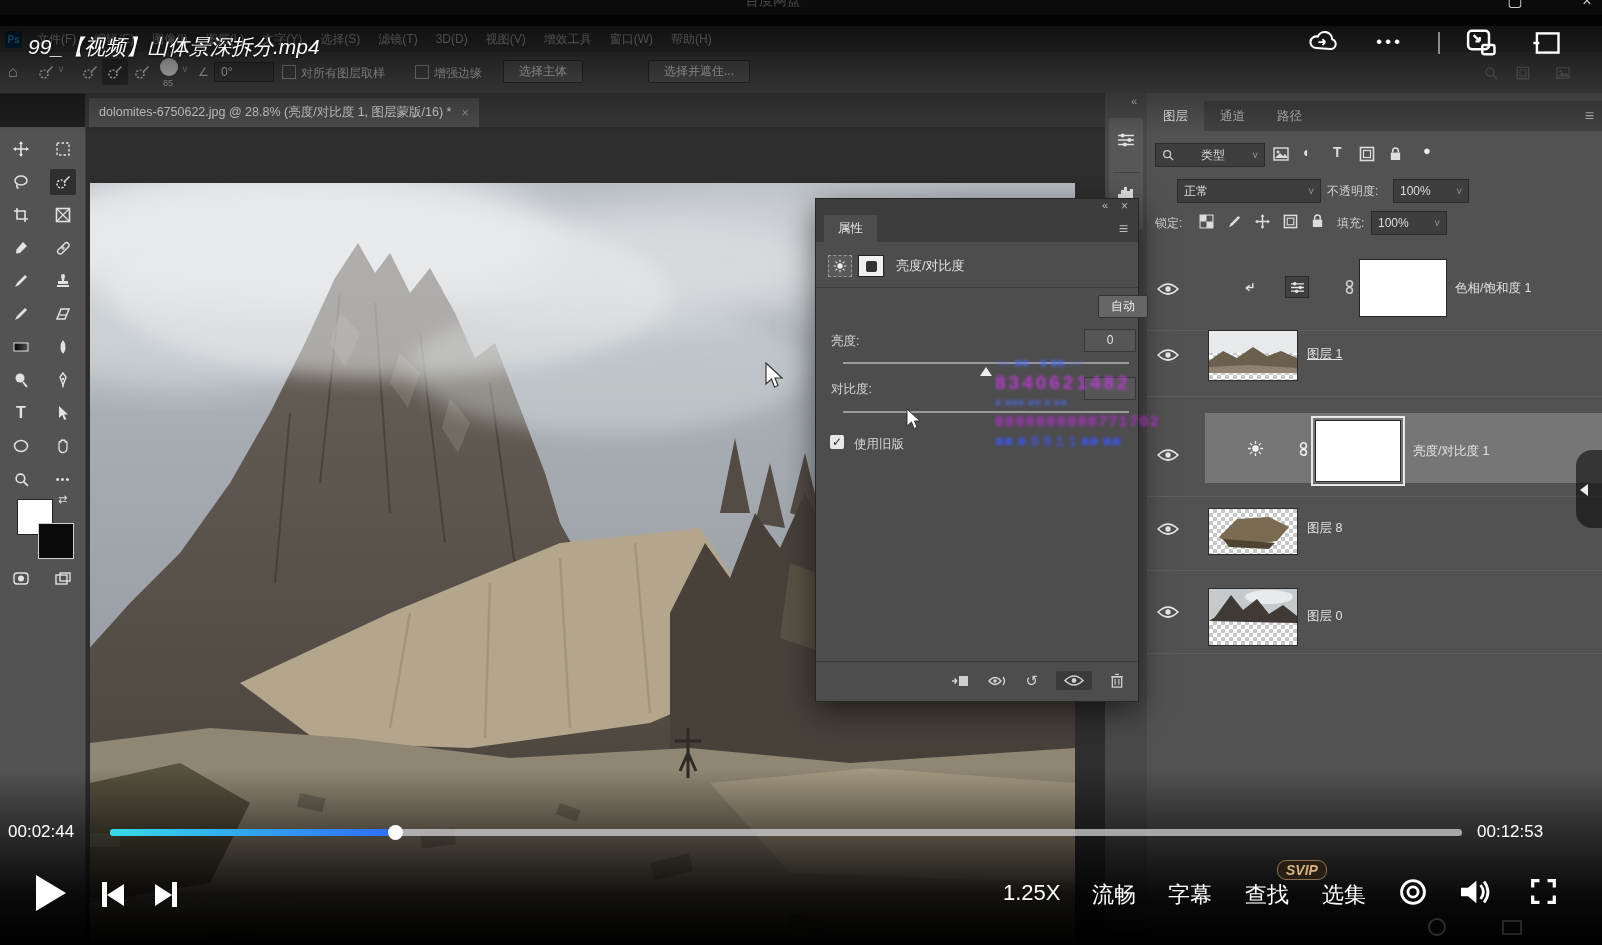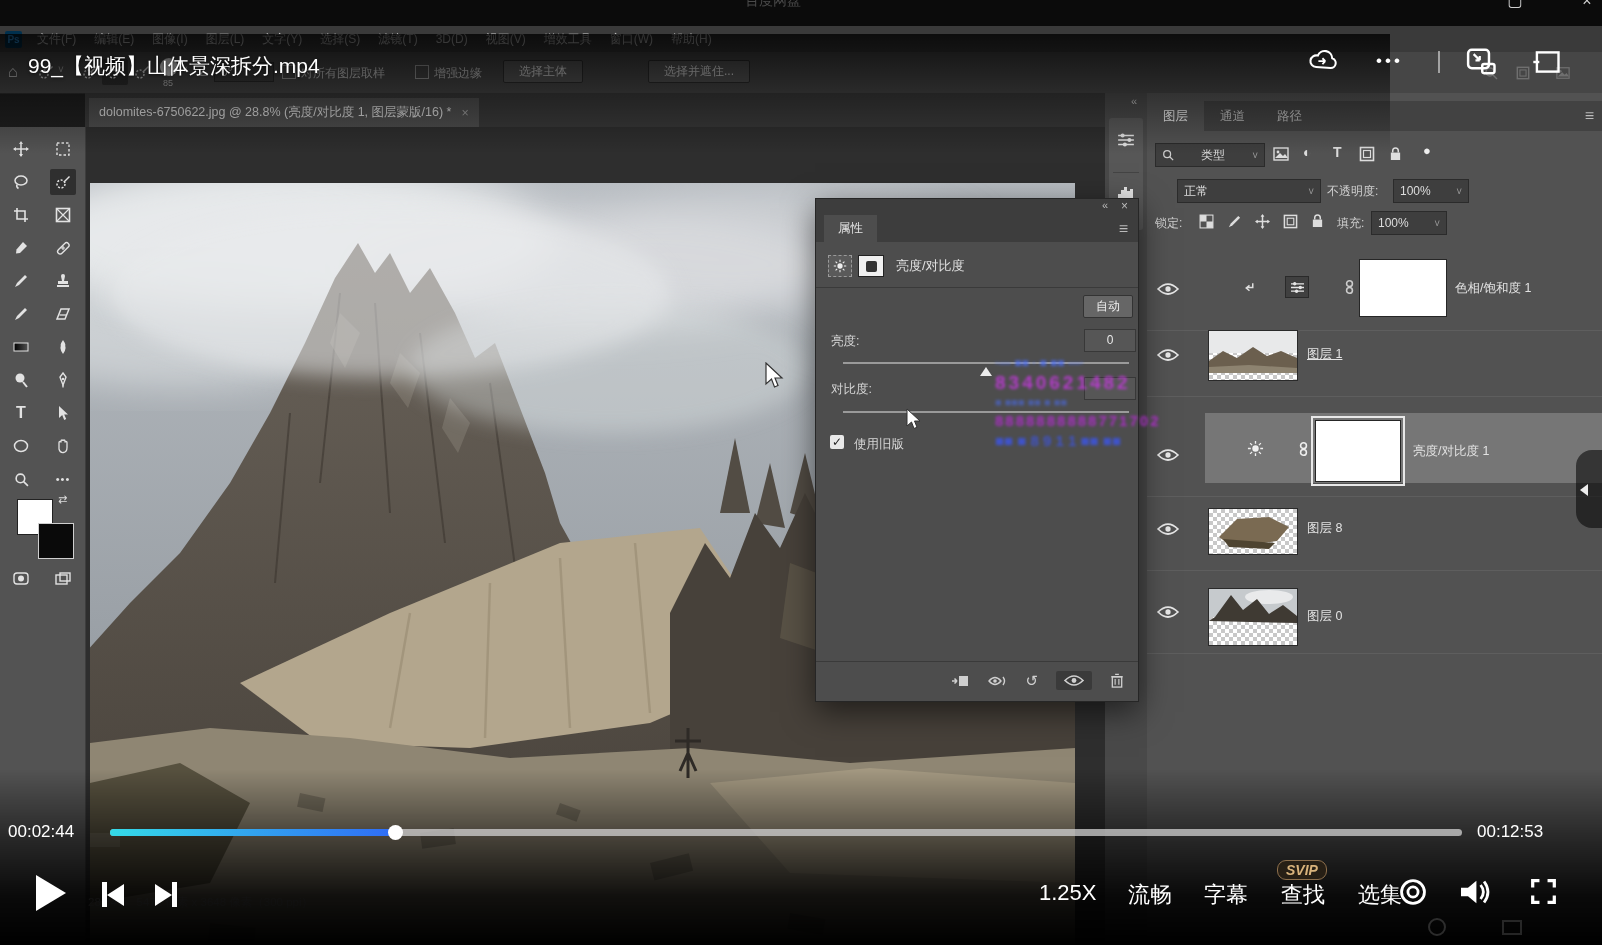--- a/index.html
+++ b/index.html
@@ -56,30 +56,30 @@
   .sliderthumb{width:0;height:0;border-left:6px solid transparent;border-right:6px solid transparent;border-bottom:9px solid #ececec;}
   .valbox{background:#565656;border:1px solid #383838;color:#e8e8e8;font-size:12px;text-align:center;line-height:21px;}
   .autobtn{background:#666;border:1px solid #333;border-radius:2px;color:#eee;font-size:12px;text-align:center;line-height:21px;}
   .legacychk{width:14px;height:14px;background:#e9e9e9;border-radius:2px;color:#222;font-size:12px;line-height:14px;text-align:center;font-weight:bold;}
   .propsfooter{left:0;top:462px;width:322px;height:38px;border-top:1px solid #3a3a3a;display:flex;align-items:center;justify-content:flex-end;gap:18px;padding-right:14px;box-sizing:border-box;color:#cfcfcf;}
 
   
   .wm{pointer-events:none;filter:blur(1.4px);white-space:nowrap;font-weight:bold;}
 
   
-  .ptop{left:0;top:34px;width:1390px;height:120px;background:linear-gradient(180deg,rgba(0,0,0,.78),rgba(0,0,0,0));pointer-events:none;}
+  .ptop{left:0;top:15px;width:1602px;height:120px;background:linear-gradient(180deg,rgba(0,0,0,.78),rgba(0,0,0,0));pointer-events:none;font-style:italic;}
   .vtitle{left:28px;top:18px;font-size:21px;color:#fff;text-shadow:0 1px 3px rgba(0,0,0,.6);pointer-events:auto;}
   .picon{color:#fff;pointer-events:auto;}
   .pbottom{left:0;top:770px;width:1602px;height:175px;
            background:linear-gradient(180deg,rgba(0,0,0,0) 0%,rgba(0,0,0,.5) 38%,rgba(0,0,0,.88) 72%,#000 100%);}
   .ptime{font-size:17px;color:#fff;}
   .ptrack{left:110px;top:59px;width:1352px;height:7px;border-radius:4px;background:rgba(210,210,210,.75);}
   .pfill{left:0;top:0;width:285px;height:7px;border-radius:4px;background:linear-gradient(90deg,#35dbe8,#2f6cf6);}
   .pdot{left:278px;top:-4px;width:15px;height:15px;border-radius:50%;background:#fff;}
-  .pctl{color:#fff;font-size:22px;margin-left:36px;}
+  .pctl{color:#fff;font-size:22px;}
   .tri-r{width:0;height:0;border-left:30px solid #fff;border-top:18px solid transparent;border-bottom:18px solid transparent;}
   .tri-l-sm{width:0;height:0;border-right:17px solid #fff;border-top:11px solid transparent;border-bottom:11px solid transparent;}
   .tri-r-sm{width:0;height:0;border-left:17px solid #fff;border-top:11px solid transparent;border-bottom:11px solid transparent;}
   .vbar{width:5px;height:25px;background:#fff;}
   .svip{border:1px solid #8d6f4c;background:#271f15;color:#d9b37c;font-size:14px;font-style:italic;font-weight:bold;
         border-radius:9px;padding:1px 8px;}
   .drawer{left:1576px;top:450px;width:26px;height:78px;background:rgba(10,10,10,.6);border-radius:16px 0 0 16px;}
 </style>
 </head>
 <body>
@@ -670,21 +670,21 @@
     <div class="abs" style="left:12px;top:56px;width:22px;height:20px;background:#5a5a5a;border:1px dashed #9a9a9a;display:flex;align-items:center;justify-content:center;">
       <svg width="14" height="14" style="color:#eee;">
           <use href="#s-sun"></use>
         </svg>
     </div>
     <div class="abs" style="left:42px;top:56px;width:24px;height:20px;background:#f0f0f0;border:1px solid #222;display:flex;align-items:center;justify-content:center;">
       <div style="width:11px;height:11px;background:#333;border-radius:2px;"></div>
     </div>
     <span class="abs" style="left:80px;top:58px;font-size:13px;color:#e2e2e2;">亮度/对比度</span>
     <div class="abs" style="left:0;top:88px;width:322px;height:1px;background:#3a3a3a;"></div>
-    <div class="abs autobtn" style="left:267px;top:96px;width:48px;height:21px;">自动</div>
+    <div class="abs autobtn" style="left:282px;top:96px;width:48px;height:21px;">自动</div>
     <span class="abs" style="left:15px;top:134px;font-size:12.5px;color:#d6d6d6;">亮度:</span>
     <div class="abs valbox" style="left:268px;top:130px;width:50px;height:21px;">0</div>
     <div class="abs slidertrack" style="left:27px;top:163px;width:286px;"></div>
     <div class="abs sliderthumb" style="left:164px;top:168px;"></div>
     <span class="abs" style="left:15px;top:182px;font-size:12.5px;color:#d6d6d6;">对比度:</span>
     <div class="abs valbox" style="left:268px;top:178px;width:50px;height:21px;"></div>
     <div class="abs slidertrack" style="left:27px;top:212px;width:286px;"></div>
     <div class="abs legacychk" style="left:14px;top:236px;">✓</div>
     <span class="abs" style="left:38px;top:237px;font-size:12.5px;color:#d6d6d6;">使用旧版</span>
     <div class="propsfooter abs">

